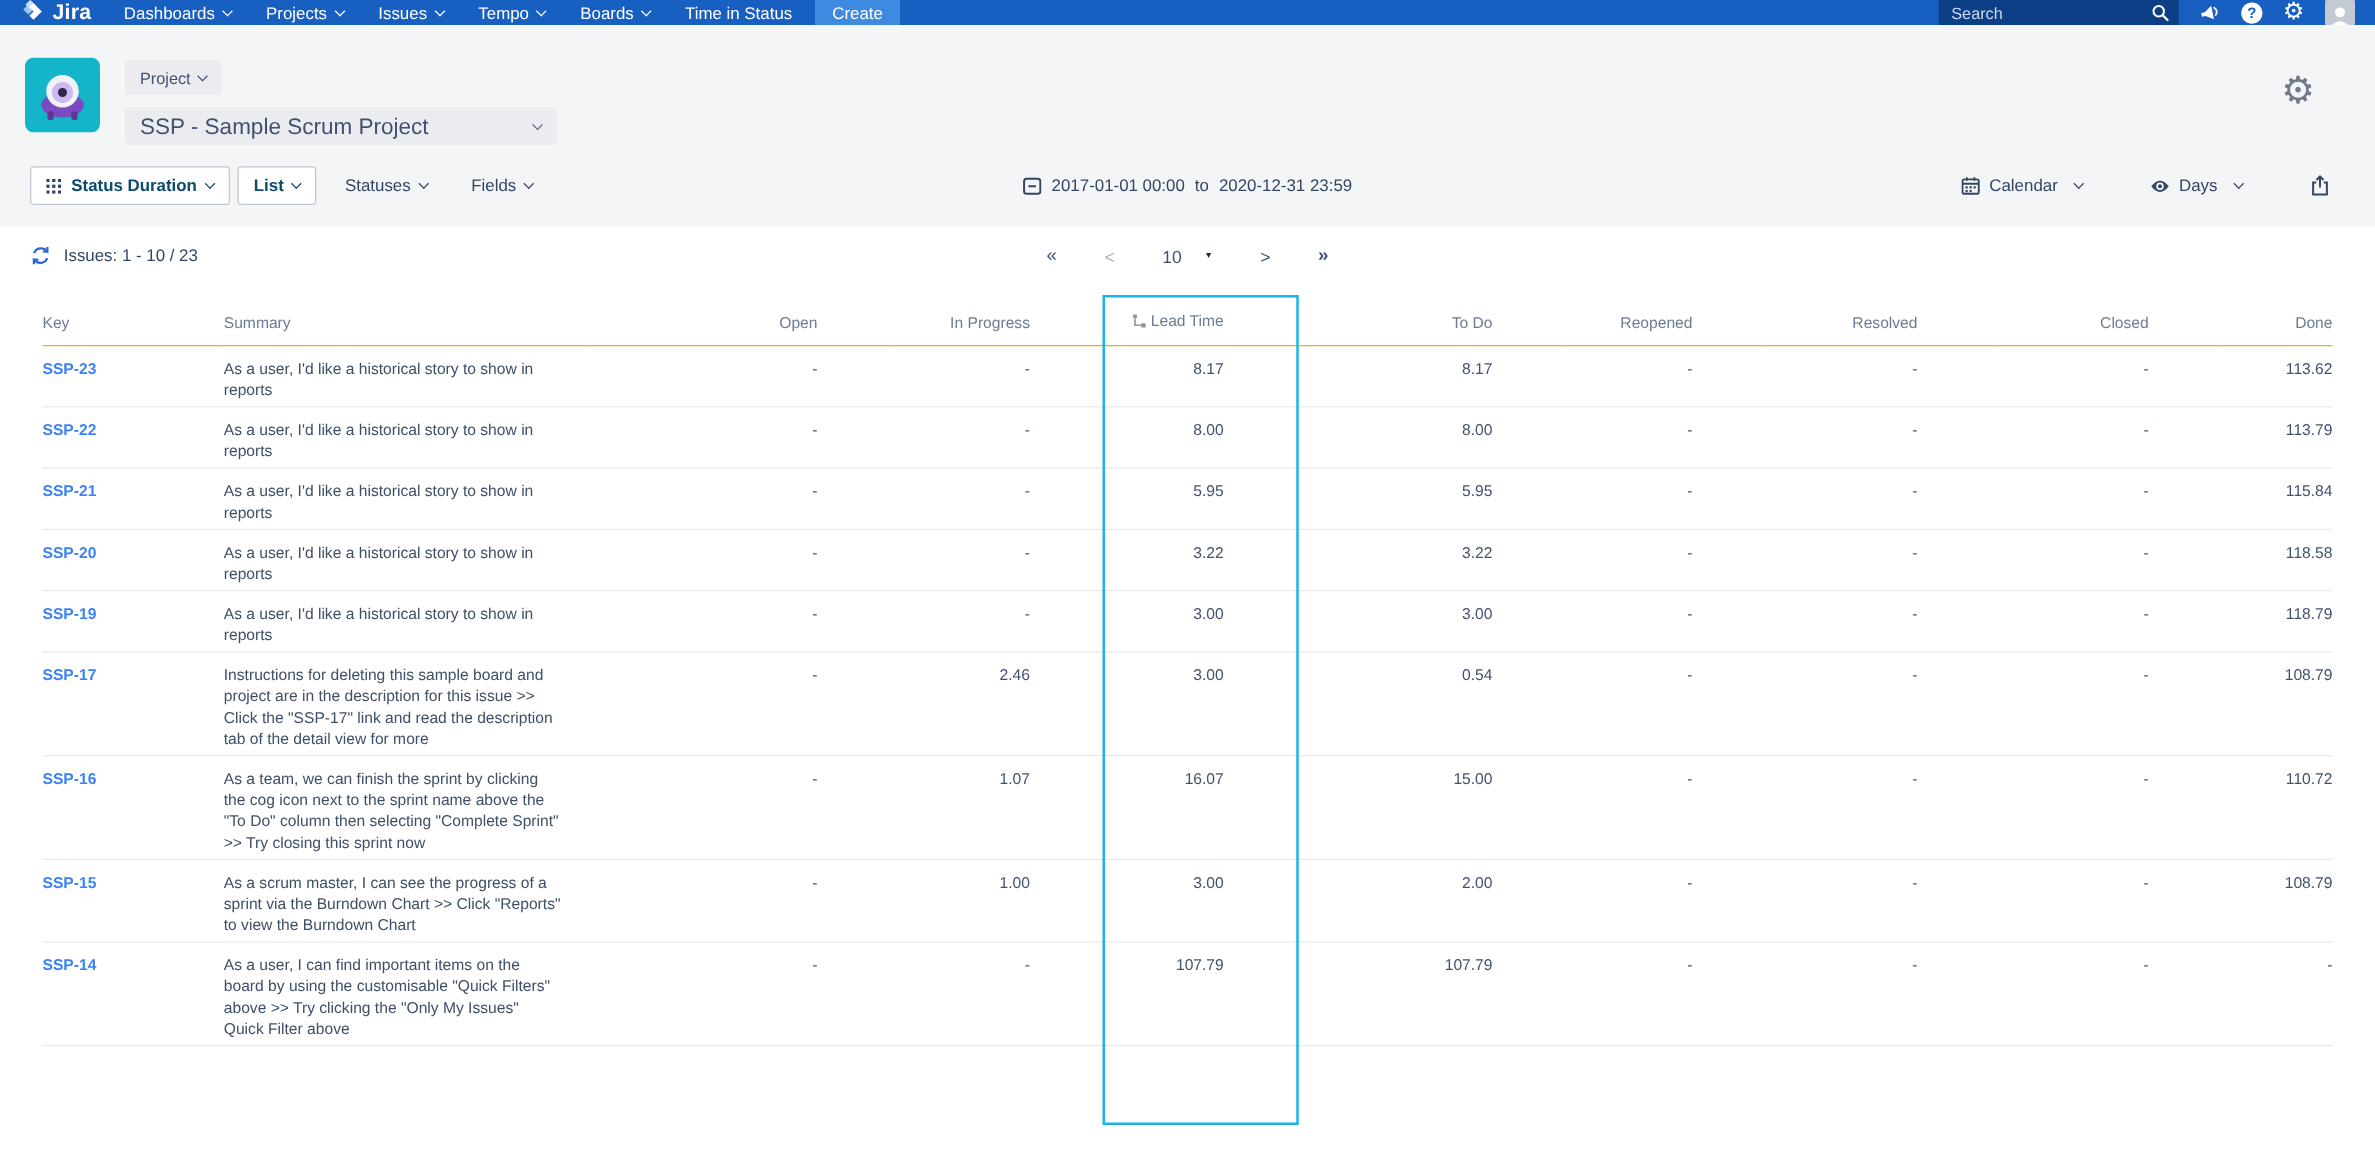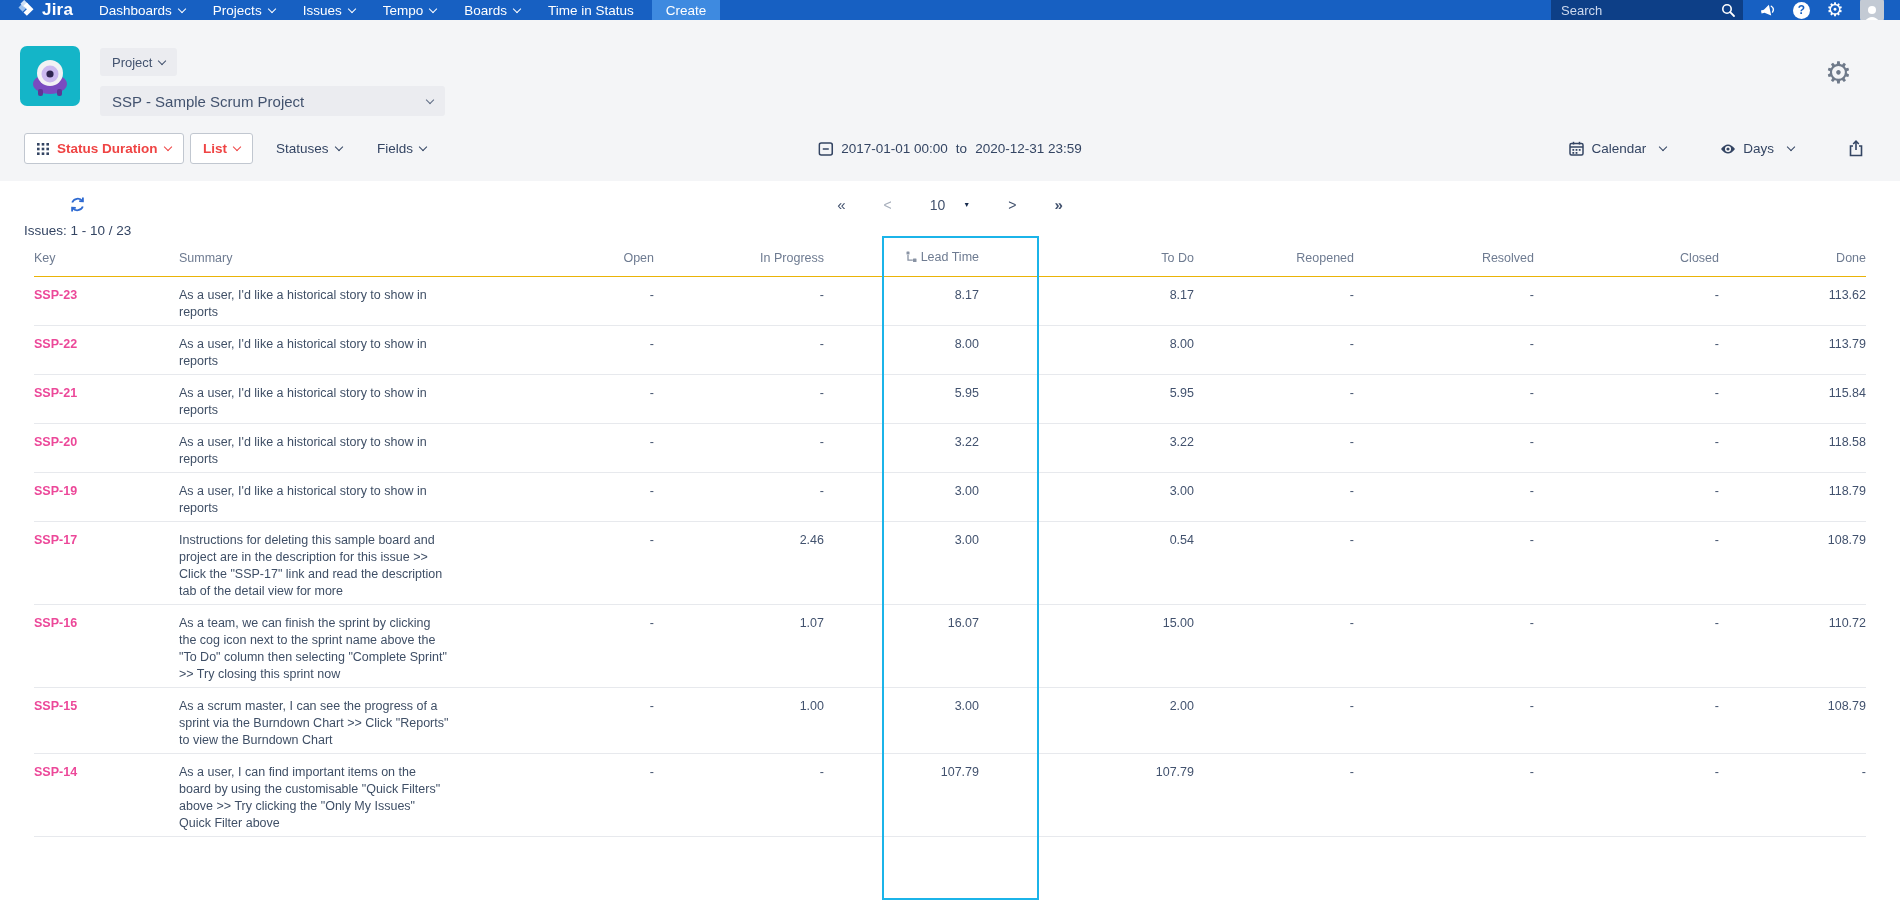--- a/index.html
+++ b/index.html
@@ -33,66 +33,66 @@
 
   
   .main { position:relative; width:1900px; height:889px; background:#fff; }
   .top-zone { position:absolute; left:0; top:0; width:1900px; height:161px; background:#f4f5f7; }
 
   .proj-avatar { position:absolute; left:20px; top:26px; width:60px; height:60px; cursor:pointer; }
   .proj-btn { position:absolute; left:100px; top:28px; height:28px; background:#ebecf0;
     border:none; border-radius:3px; font-family:inherit; font-size:13px; color:#42526e;
     padding:0 12px; display:flex; align-items:center; cursor:pointer; }
   .proj-select { position:absolute; left:100px; top:66px; width:345px; height:30px;
-    background:#ebecf0; border-radius:3px; font-size:15px; color:#42526e;
+    background:#ebecf0; border-radius:3px; font-size:18px; color:#42526e;
     display:flex; align-items:center; padding:0 12px; cursor:pointer; }
   .proj-select .chv { margin-left:auto; color:#5e6c84; }
   .content-gear { position:absolute; right:48px; top:38px; font-size:30px; color:#6f7a8a;
     cursor:pointer; line-height:30px; }
 
   
   .tb-btn { position:absolute; top:113px; height:31px; background:#fff; border:1px solid #c1c7d0;
     border-radius:3px; display:flex; align-items:center; font-size:13.5px; font-weight:700;
-    color:#ef4444; padding:0 12px; cursor:pointer; font-family:inherit; }
+    color:#0c4a6e; padding:0 12px; cursor:pointer; font-family:inherit; }
   .btn-status { left:24px; }
   .btn-list { left:190px; }
   .tb-dd { position:absolute; top:113px; height:31px; display:flex; align-items:center;
     font-size:13.5px; color:#344563; cursor:pointer; }
   .dd-statuses { left:276px; }
   .dd-fields { left:377px; }
   .gridicon { margin-right:8px; display:inline-flex; }
   .date-range { position:absolute; top:113px; left:50%; transform:translateX(-50%); height:31px;
     display:flex; align-items:center; gap:8px; font-size:13.5px; color:#344563; }
   .right-tools { position:absolute; top:113px; right:36px; height:31px; display:flex;
     align-items:center; gap:54px; }
   .right-tools .tool { display:flex; align-items:center; gap:7px; font-size:13.5px;
     color:#344563; cursor:pointer; }
 
   
   .issues-bar { position:absolute; left:24px; top:176px; display:flex; align-items:center;
-    gap:10px; font-size:13.5px; color:#344563;flex-direction:column; }
+    gap:10px; font-size:13.5px; color:#344563; }
   .pagination { position:absolute; top:176px; left:50%; transform:translateX(-50%);
     display:flex; align-items:center; gap:38px; font-size:14px; color:#42526e; }
   .pg { cursor:pointer; }
   .pg-first { font-size:15px; }
   .pg-prev { color:#a5adba; }
   .pg-last { font-weight:700; font-size:15px; }
   .pg-size { display:flex; align-items:center; cursor:pointer; }
   .pg-caret { font-size:7px; color:#172b4d; margin-left:18px; }
 
   
   .tbl-wrap { position:absolute; left:34px; top:216px; width:1832px; }
   table { width:1832px; table-layout:fixed; border-collapse:collapse; }
   th { font-size:12.5px; font-weight:400; color:#6e7b91; text-align:left;
     padding:14px 0 10px 0; border-bottom:1px solid #eab308; }
   th.num, td.num { text-align:right; padding-right:60px; }
   th.last, td.last { padding-right:0; }
   td { vertical-align:top; font-size:12.5px; color:#42526e; line-height:17px;
     padding:10px 0 4px 0; border-bottom:1px solid #e7e9ed; }
-  td.c-key a { color:#ec4899; font-weight:600; text-decoration:none; cursor:pointer; }
+  td.c-key a { color:#3b82f6; font-weight:600; text-decoration:none; cursor:pointer; }
   td.c-summary { padding-right:20px; color:#3f4f66; }
   .th-lead-inner { display:inline-flex; align-items:center; gap:4px; }
 
   
   .col-highlight { position:absolute; left:882px; top:216px; width:157px; height:664px;
     border:2px solid #1bb4e9; pointer-events:none; }
 
   svg { display:block; }
 </style>
 </head>

